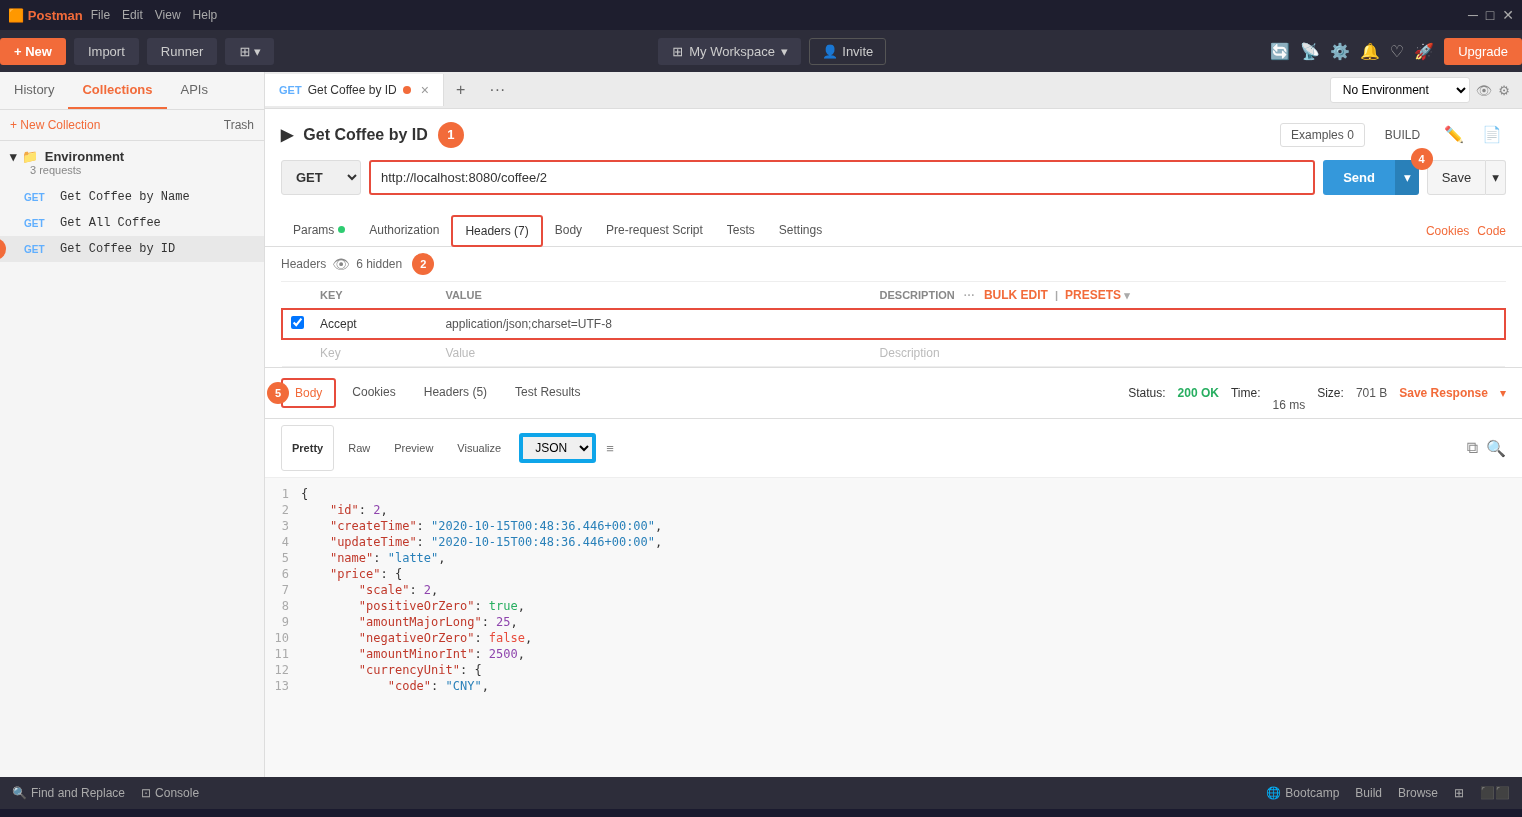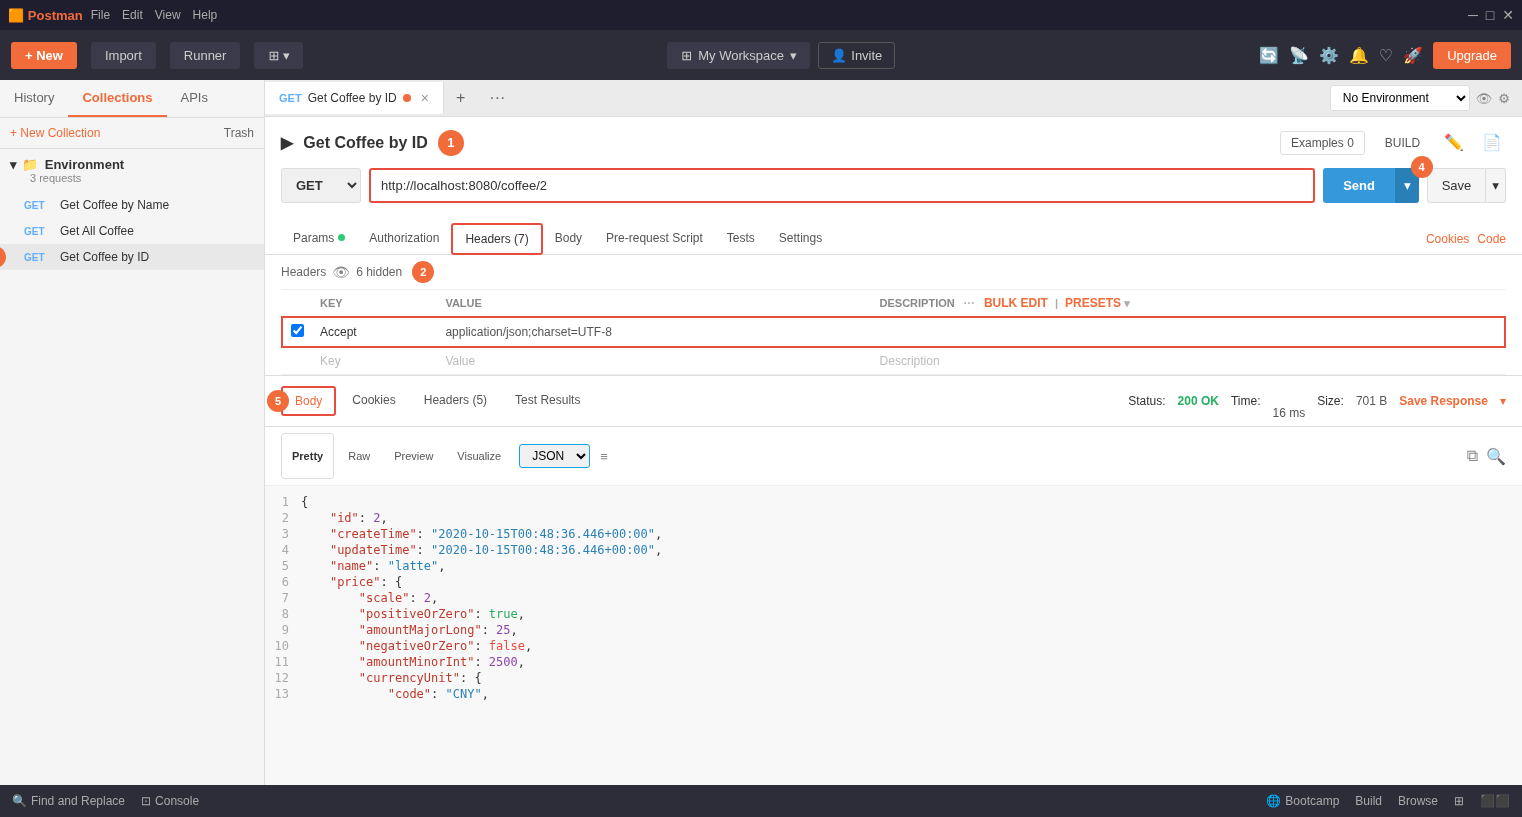--- a/index.html
+++ b/index.html
@@ -19,25 +19,25 @@
     .title-bar-left { display: flex; align-items: center; gap: 8px; text-align: center; }
     .title-bar-logo { color: #f26b3a; font-weight: bold; font-size: 13px; }
     .title-bar-menu { display: flex; gap: 12px; font-size: 12px; color: #aaa; }
     .title-bar-menu span { cursor: pointer; }
     .title-bar-controls { display: flex; gap: 8px; }
     .title-bar-controls span { cursor: pointer; color: #aaa; font-size: 14px; }
 
     
     .toolbar {
       background: #2d2d3a;
-      height: 50px;
-      display: flex;
-      align-items: center;
-      padding: 0 11px;
-      gap: 14px;
+      height: 42px;
+      display: flex;
+      align-items: center;
+      padding: 0 0;
+      gap: 8px;
     }
     .btn-new {
       background: #f26b3a;
       color: white;
       border: none;
       padding: 6px 14px;
       border-radius: 3px;
       cursor: pointer;
       font-size: 13px;
       font-weight: bold;
@@ -182,21 +182,21 @@
       cursor: pointer;
       gap: 8px;
     }
     .request-item.active { background: #e8e8e8; }
     .method-badge {
       font-size: 10px;
       font-weight: bold;
       color: #61affe;
       min-width: 28px;
     }
-    .request-name { font-size: 12px; color: #333; }
+    .request-name { font-size: 12px; color: #333; font-family: Liberation Mono, monospace; }
 
     
     .content {
       flex: 1;
       display: flex;
       flex-direction: column;
       background: white;
       overflow: hidden;
     }
 
@@ -451,21 +451,21 @@
       border-radius: 3px;
     }
     .body-view-tab.active {
       background: white;
       color: #333;
       font-weight: 600;
       border: 1px solid #ddd;
     }
     .json-select {
       background: #f0f0f0;
-      border: 1px solid #0ea5e9;
+      border: 4px solid #0ea5e9;
       padding: 3px 8px;
       border-radius: 3px;
       font-size: 12px;
       cursor: pointer;
       margin-left: 4px;
     }
     .body-actions { margin-left: auto; display: flex; gap: 8px; }
     .body-action-btn { background: none; border: none; cursor: pointer; color: #888; font-size: 16px; }
 
     

